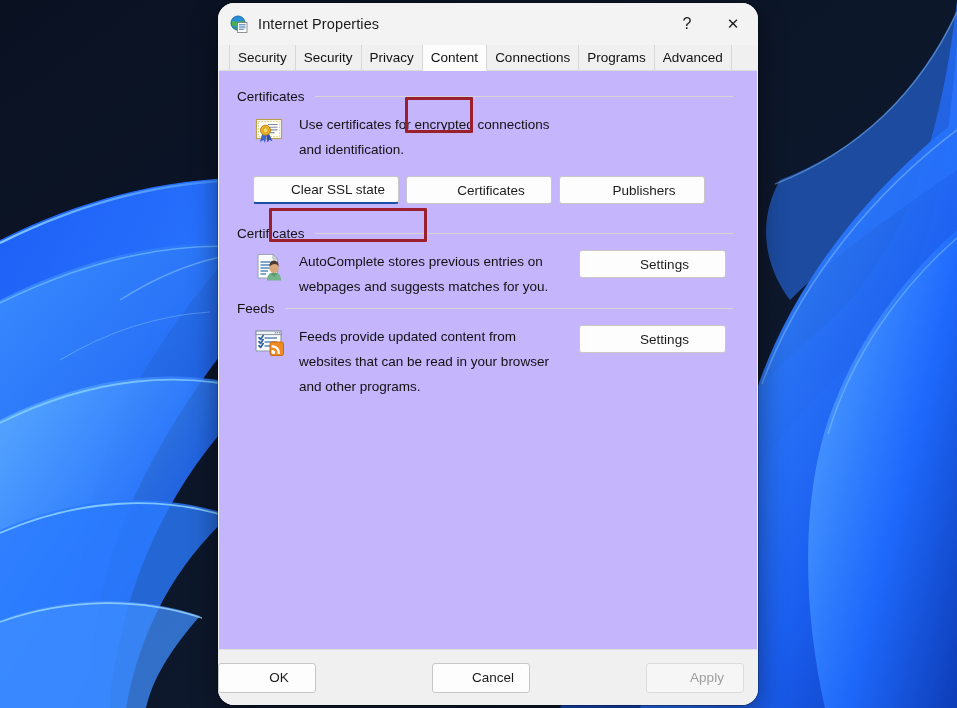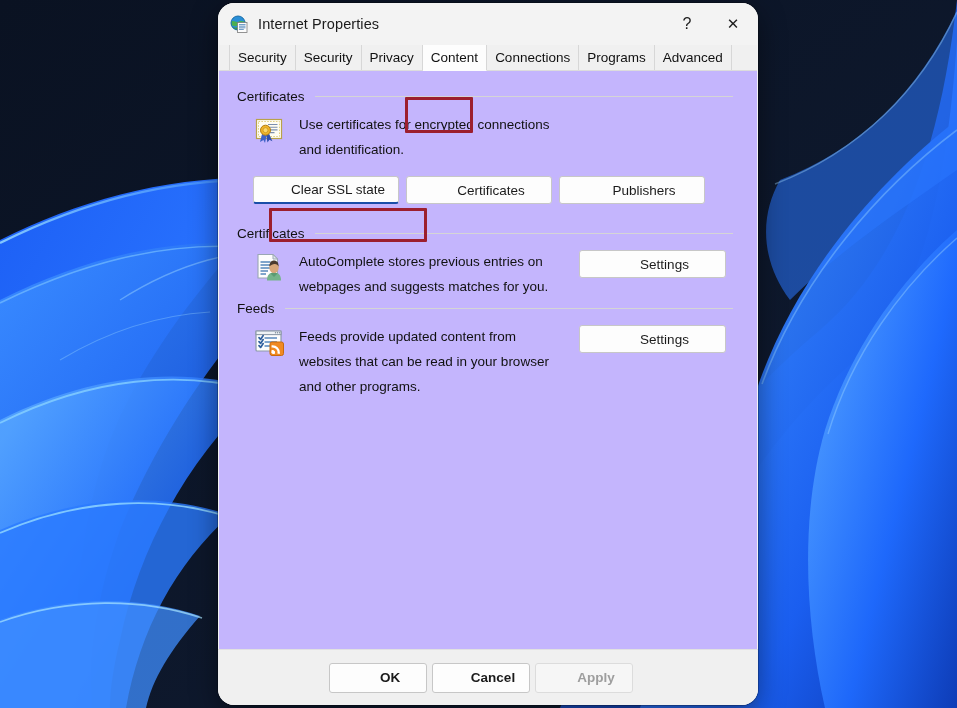--- a/index.html
+++ b/index.html
@@ -196,25 +196,24 @@
 
   .side-btn { width: 147px; flex: 0 0 147px; margin-top: 1px; text-align: right; }
 
   
   .footer {
     height: 56px;
     background: #f0f0f0;
     border-top: 1px solid #e1e1e1;
     display: flex;
     align-items: center;
-    justify-content: center;
-    gap: 5px;
+    justify-content: space-between;
+    gap: 24px;
     padding-right: 14px;
     flex: 0 0 auto;
-    font-weight: bold;
   }
   .footer .btn { width: 98px; height: 30px; }
 </style>
 </head>
 <body>
 
 <div id="desktop">
   <svg viewBox="0 0 957 708" preserveAspectRatio="none">
     <defs>
       <linearGradient id="sky" x1="0" y1="0" x2="1" y2="1">

